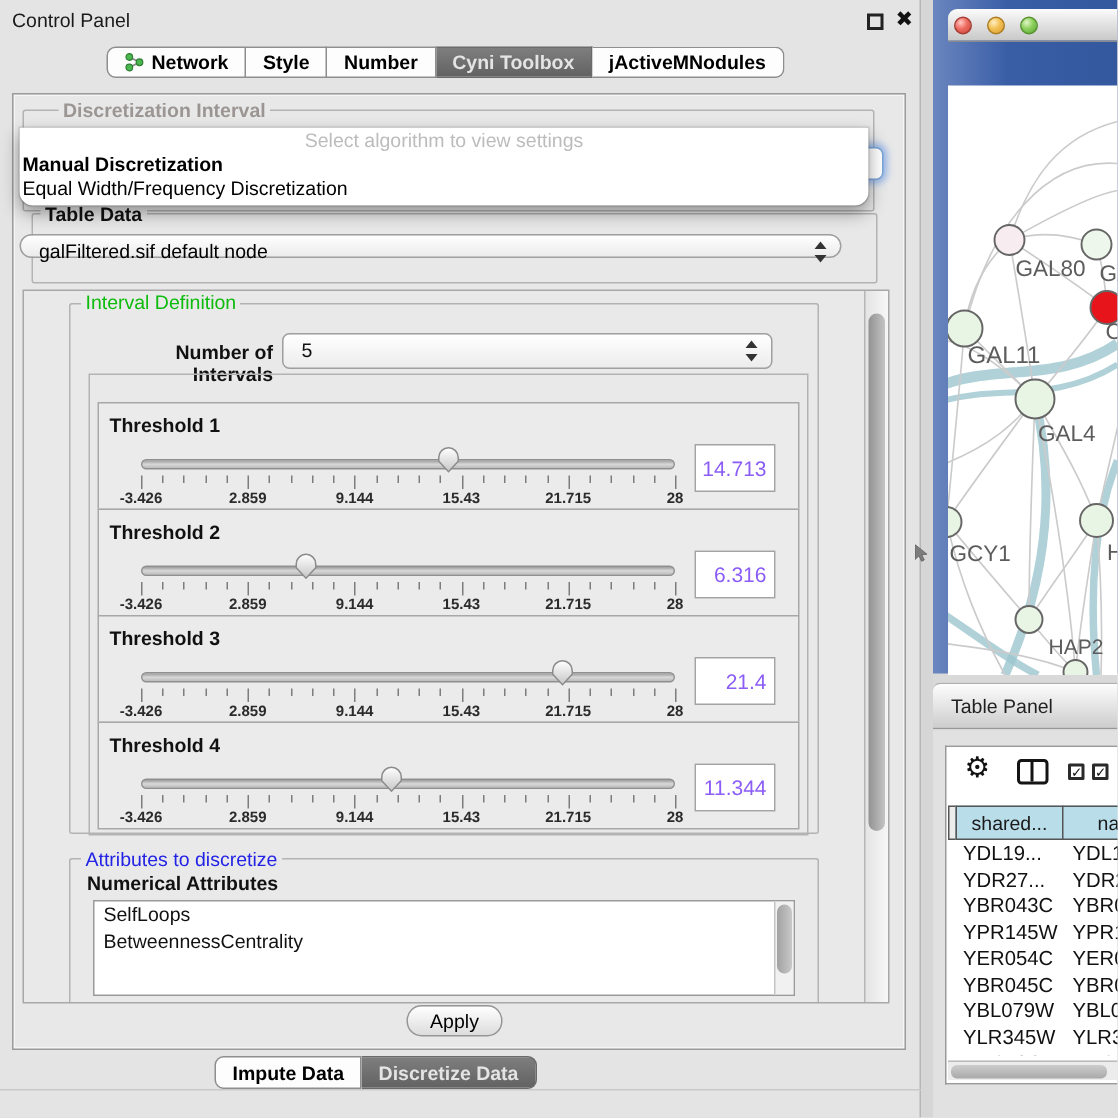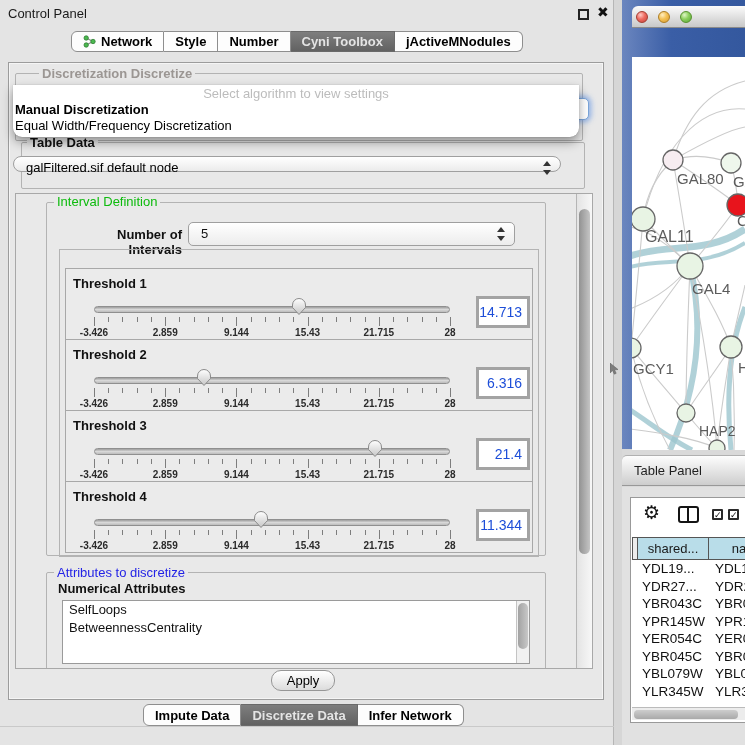--- a/index.html
+++ b/index.html
@@ -55,21 +55,21 @@
   .th-panel { position:relative; width:468px; height:72px; border:1px solid #a8a8a8; background:#ebebeb; margin-top:-1px; }
   .th-label { position:absolute; left:7px; top:7px; font-weight:bold; font-size:13px; }
   .th-slider { position:absolute; left:28px; top:28px; width:356px; height:44px; }
   .th-track { position:absolute; left:0; top:9px; width:100%; height:7px; background:linear-gradient(#9d9d9d,#d8d8d8 50%,#bcbcbc); border:1px solid #8f8f8f; border-radius:4px; }
   .th-thumb { position:absolute; top:0; width:17px; height:20px; transform:translateX(-50%); }
   .th-ticks { position:absolute; left:0; top:20px; width:100%; height:10px; }
   .tick { position:absolute; top:0; width:1px; height:5px; background:#7d7d7d; }
   .tick.major { height:9px; }
   .th-ticklabels { position:absolute; left:0; top:30px; width:100%; height:12px; }
   .th-ticklabels span { position:absolute; transform:translateX(-50%); font-size:10px; font-weight:bold; color:#2b2b2b; white-space:nowrap; }
-  .th-value { position:absolute; left:410px; top:27px; width:54px; height:32px; border:3px solid #a3a3a3; background:#fff; font-family:"Liberation Sans","DejaVu Sans",sans-serif; font-size:14px; text-align:right; padding-right:5px; color:#1d4ed8; }
+  .th-value { position:absolute; left:397px; top:27px; width:54px; height:32px; border:1px solid #a3a3a3; background:#fff; font-family:"Liberation Sans","DejaVu Sans",sans-serif; font-size:14px; text-align:right; padding-right:5px; color:#8b5cf6; }
 
   .attr-group { left:30px; top:378px; width:500px; height:120px; }
   .attr-subtitle { position:absolute; left:42px; top:387px; font-weight:bold; font-size:13px; }
   .attr-list { position:absolute; left:46px; top:406px; width:468px; height:64px; background:#fff; border:1px solid #9a9a9a; overflow:hidden; }
   .attr-item { height:18px; line-height:18px; padding-left:6px; font-size:13px; white-space:nowrap; }
   .list-scrollbar { position:absolute; right:0; top:0; width:13px; height:100%; background:#f1f1f1; border-left:1px solid #c4c4c4; }
   .list-thumb { position:absolute; left:1px; top:2px; width:10px; height:46px; border-radius:5px; background:linear-gradient(90deg,#a2a2a2,#c8c8c8); }
 
   .apply-btn { position:absolute; left:262px; top:607px; width:64px; height:21px; border:1px solid #969696; border-radius:10px; background:linear-gradient(#ffffff,#dcdcdc); font-size:13px; text-align:center; line-height:19px; font-family:"Liberation Sans","DejaVu Sans",sans-serif; }
   .bottom-line { position:absolute; left:0; top:726px; width:614px; height:1px; background:#c9c9c9; }
@@ -143,21 +143,21 @@
       <div class="tab selected">
         <span class="tab-label">Cyni Toolbox</span>
       </div>
       <div class="tab">
         <span class="tab-label">jActiveMNodules</span>
       </div>
     </div>
 
   <div class="cp-outer">
     <div class="alg-group"></div>
-    <div class="alg-legend">Discretization Discretize</div>
+    <div class="alg-legend">Discretization Interval</div>
     <div class="combo-cap"></div>
 
     <div class="alg-popup">
       <div class="popup-prompt">Select algorithm to view settings</div>
       <div id="popup-items">
           <div class="popup-item bold">Manual Discretization</div>
           <div class="popup-item">Equal Width/Frequency Discretization</div>
         </div>
     </div>
 
@@ -401,23 +401,20 @@
     <button class="apply-btn">Apply</button>
   </div>
 
   <div class="bottom-line"></div>
   <div class="bottom-tabs" id="bottom-tabs">
       <div class="tab">
         <span class="tab-label">Impute Data</span>
       </div>
       <div class="tab selected">
         <span class="tab-label">Discretize Data</span>
-      </div>
-      <div class="tab">
-        <span class="tab-label">Infer Network</span>
       </div>
     </div>
 </div>
 
 <div class="gutter"></div>
 
 <div class="net-window">
   <div class="net-titlebar">
     <span class="light red"></span>
     <span class="light yellow"></span>

